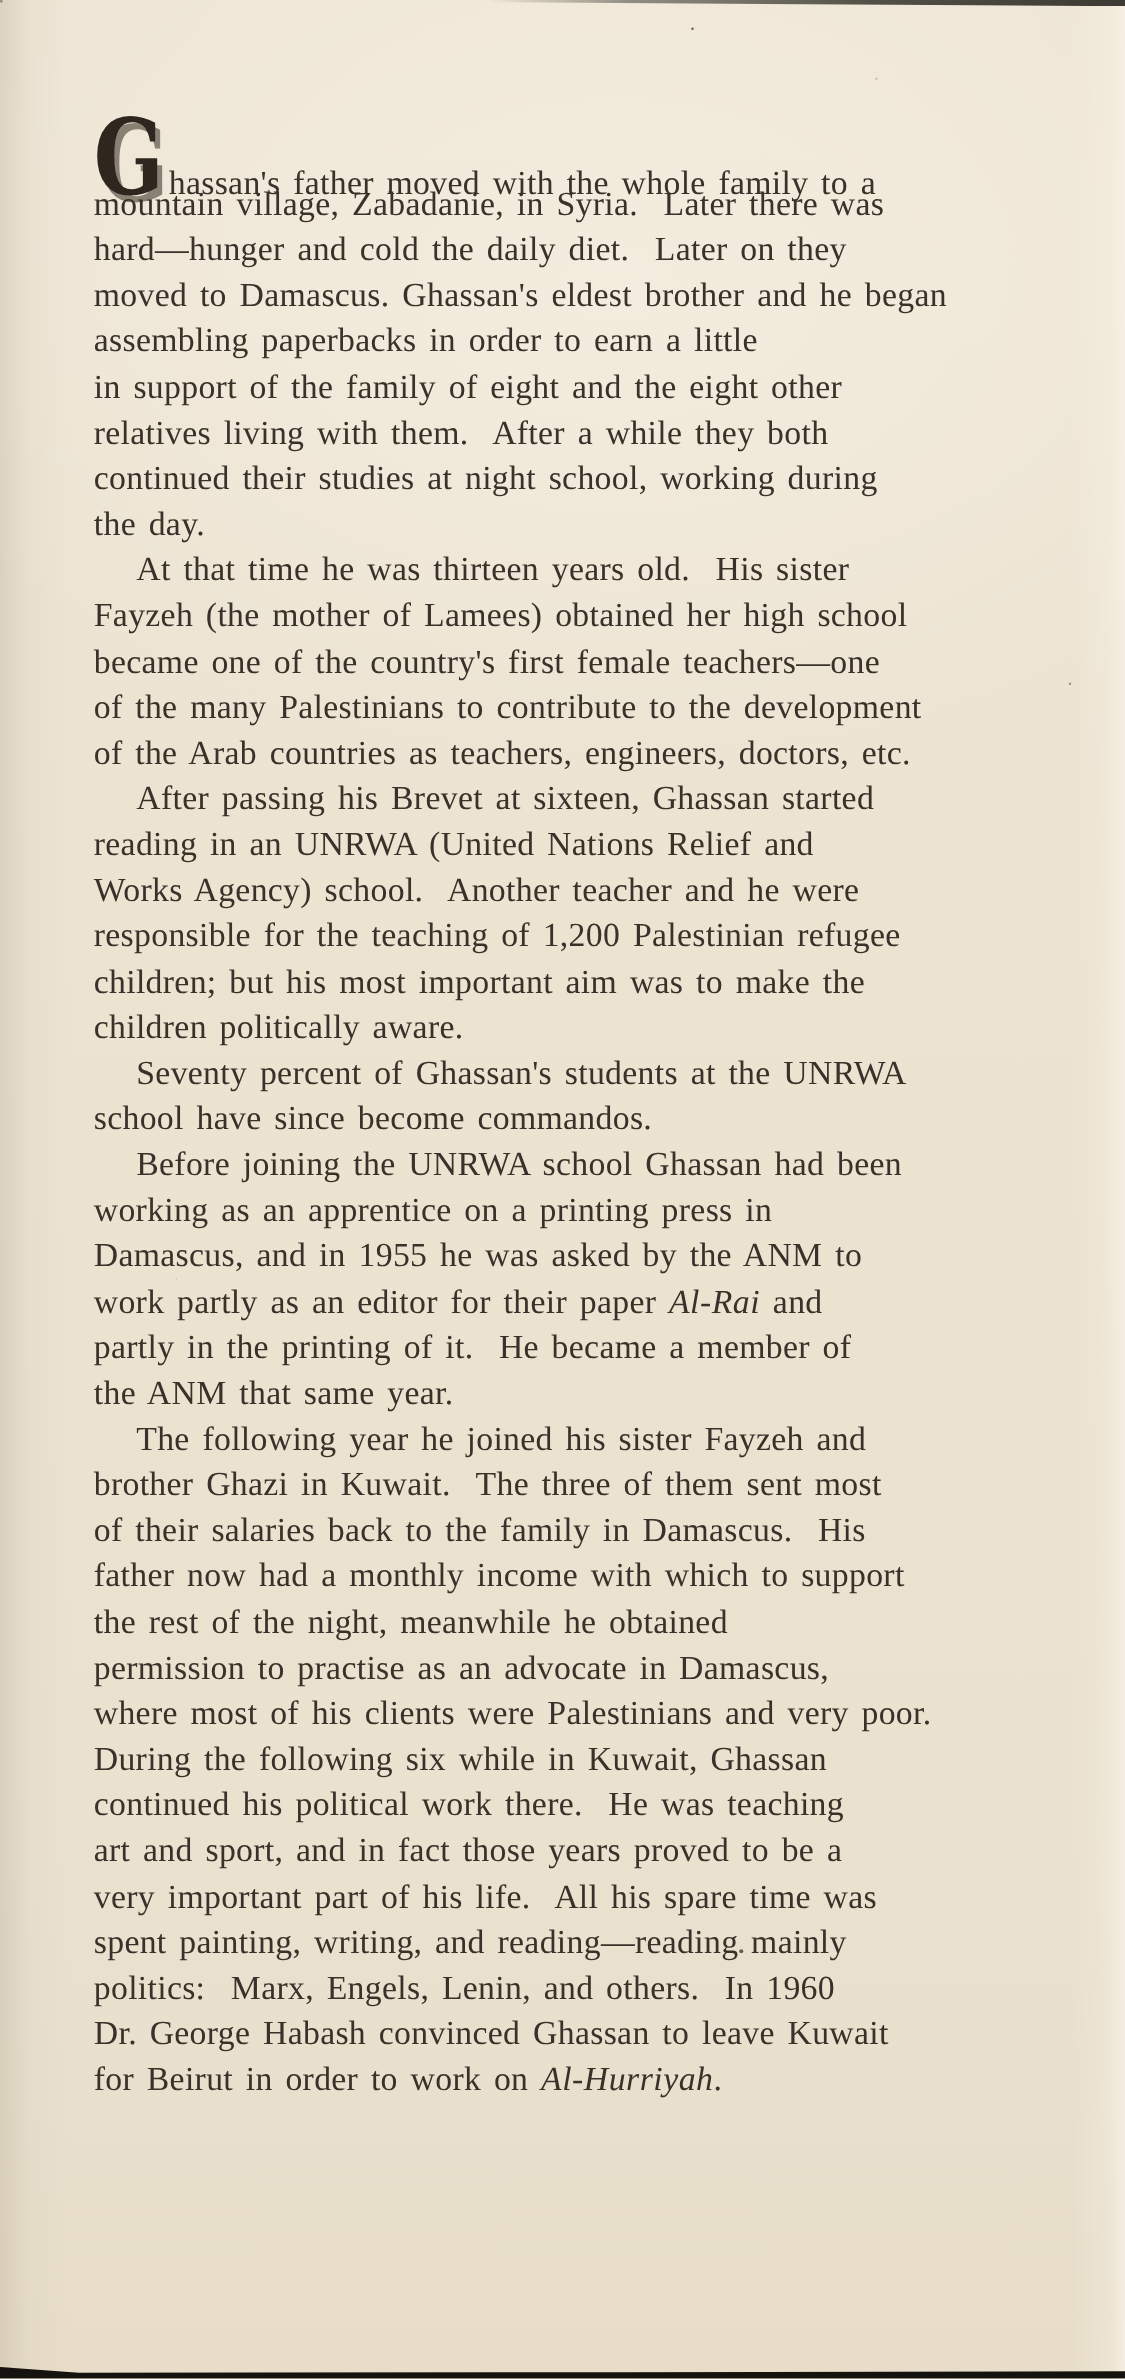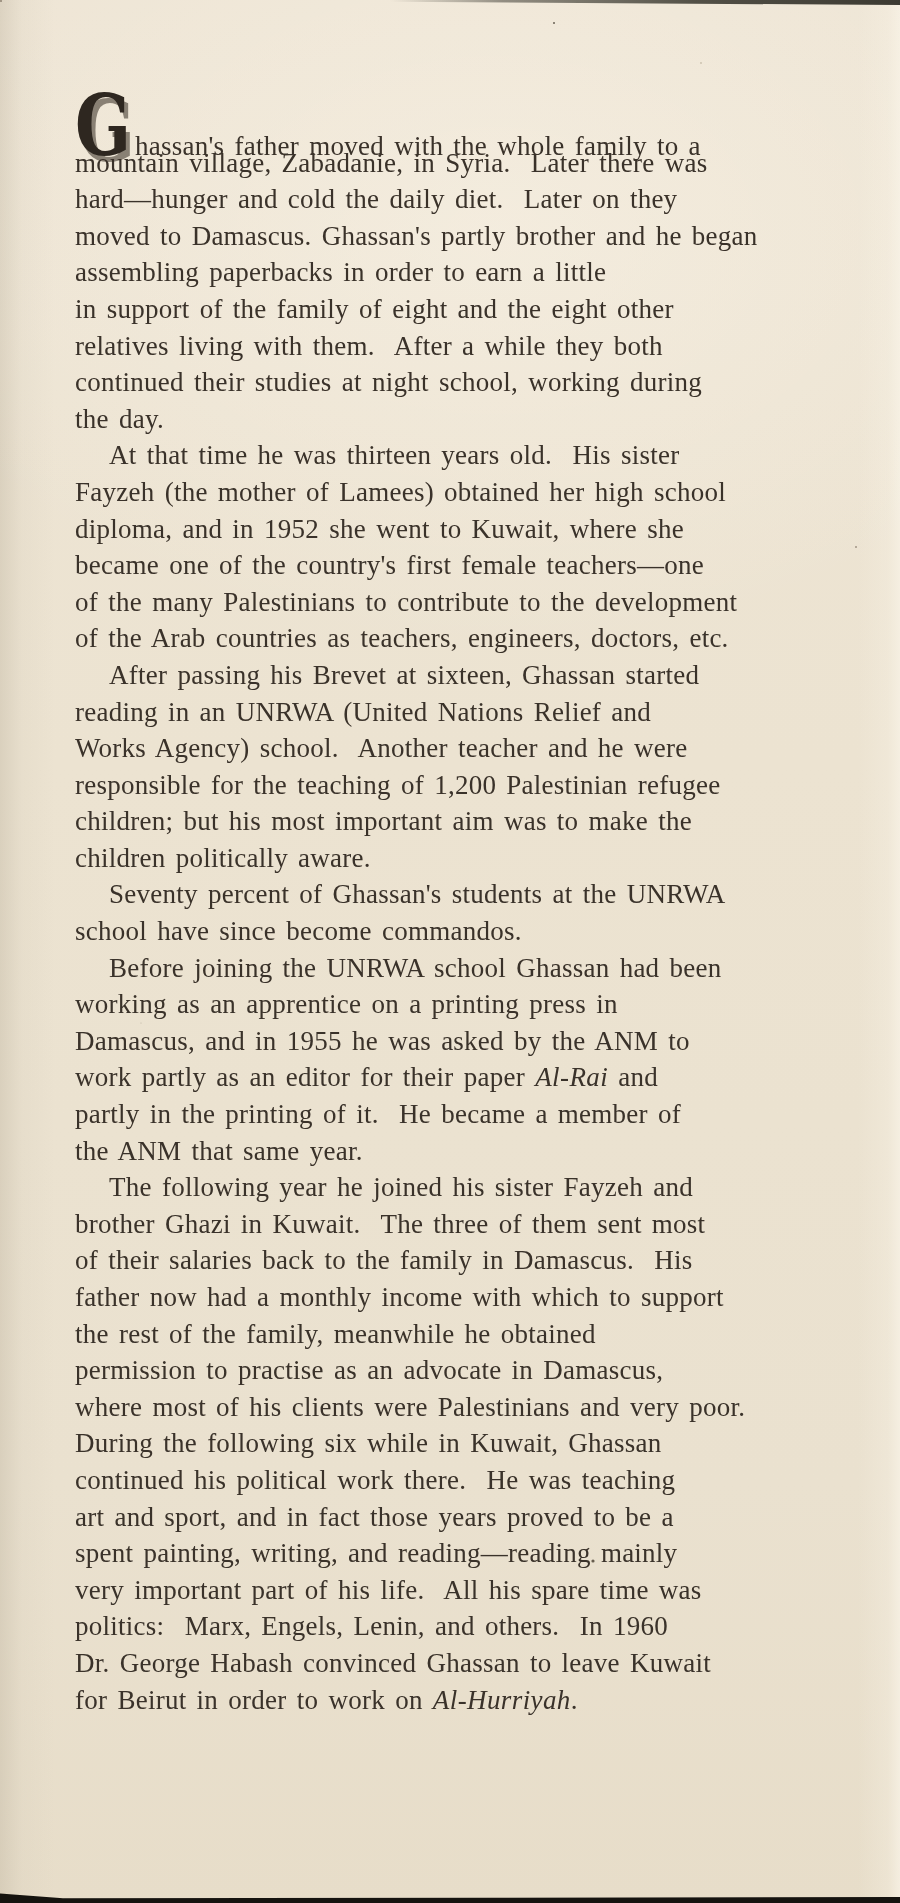--- a/index.html
+++ b/index.html
@@ -91,31 +91,30 @@
 
 <div class="page">
   <div class="edge-top"></div>
   <div class="edge-bottom"></div>
   <div class="paper-specks"></div>
   <div class="text-block" style="color: rgb(58, 50, 42);">
       <div class="para">
         <div class="line first"><span class="dropcap">G</span>hassan's father moved with the whole family to a</div>
         <div class="line">mountain village, Zabadanie, in Syria.  Later there was</div>
         <div class="line">hard—hunger and cold the daily diet.  Later on they</div>
-        <div class="line">moved to Damascus. Ghassan's partly brother and he began</div>
+        <div class="line">moved to Damascus. Ghassan's eldest brother and he began</div>
         <div class="line">assembling paperbacks in order to earn a little</div>
         <div class="line">in support of the family of eight and the eight other</div>
         <div class="line">relatives living with them.  After a while they both</div>
         <div class="line">continued their studies at night school, working during</div>
         <div class="line">the day.</div>
       </div>
       <div class="para indent">
         <div class="line first">At that time he was thirteen years old.  His sister</div>
         <div class="line">Fayzeh (the mother of Lamees) obtained her high school</div>
-        <div class="line">diploma, and in 1952 she went to Kuwait, where she</div>
         <div class="line">became one of the country's first female teachers—one</div>
         <div class="line">of the many Palestinians to contribute to the development</div>
         <div class="line">of the Arab countries as teachers, engineers, doctors, etc.</div>
       </div>
       <div class="para indent">
         <div class="line first">After passing his Brevet at sixteen, Ghassan started</div>
         <div class="line">reading in an UNRWA (United Nations Relief and</div>
         <div class="line">Works Agency) school.  Another teacher and he were</div>
         <div class="line">responsible for the teaching of 1,200 Palestinian refugee</div>
         <div class="line">children; but his most important aim was to make the</div>
@@ -131,26 +130,26 @@
         <div class="line">Damascus, and in 1955 he was asked by the ANM to</div>
         <div class="line">work partly as an editor for their paper <i>Al-Rai</i> and</div>
         <div class="line">partly in the printing of it.  He became a member of</div>
         <div class="line">the ANM that same year.</div>
       </div>
       <div class="para indent">
         <div class="line first">The following year he joined his sister Fayzeh and</div>
         <div class="line">brother Ghazi in Kuwait.  The three of them sent most</div>
         <div class="line">of their salaries back to the family in Damascus.  His</div>
         <div class="line">father now had a monthly income with which to support</div>
-        <div class="line">the rest of the family, meanwhile he obtained</div>
+        <div class="line">the rest of the night, meanwhile he obtained</div>
         <div class="line">permission to practise as an advocate in Damascus,</div>
         <div class="line">where most of his clients were Palestinians and very poor.</div>
         <div class="line">During the following six while in Kuwait, Ghassan</div>
         <div class="line">continued his political work there.  He was teaching</div>
         <div class="line">art and sport, and in fact those years proved to be a</div>
+        <div class="line">very important part of his life.  All his spare time was</div>
         <div class="line">spent painting, writing, and reading—reading mainly</div>
-        <div class="line">very important part of his life.  All his spare time was</div>
         <div class="line">politics:  Marx, Engels, Lenin, and others.  In 1960</div>
         <div class="line">Dr. George Habash convinced Ghassan to leave Kuwait</div>
         <div class="line">for Beirut in order to work on <i>Al-Hurriyah</i>.</div>
       </div>
     </div>
 </div>
 
 </body></html>

